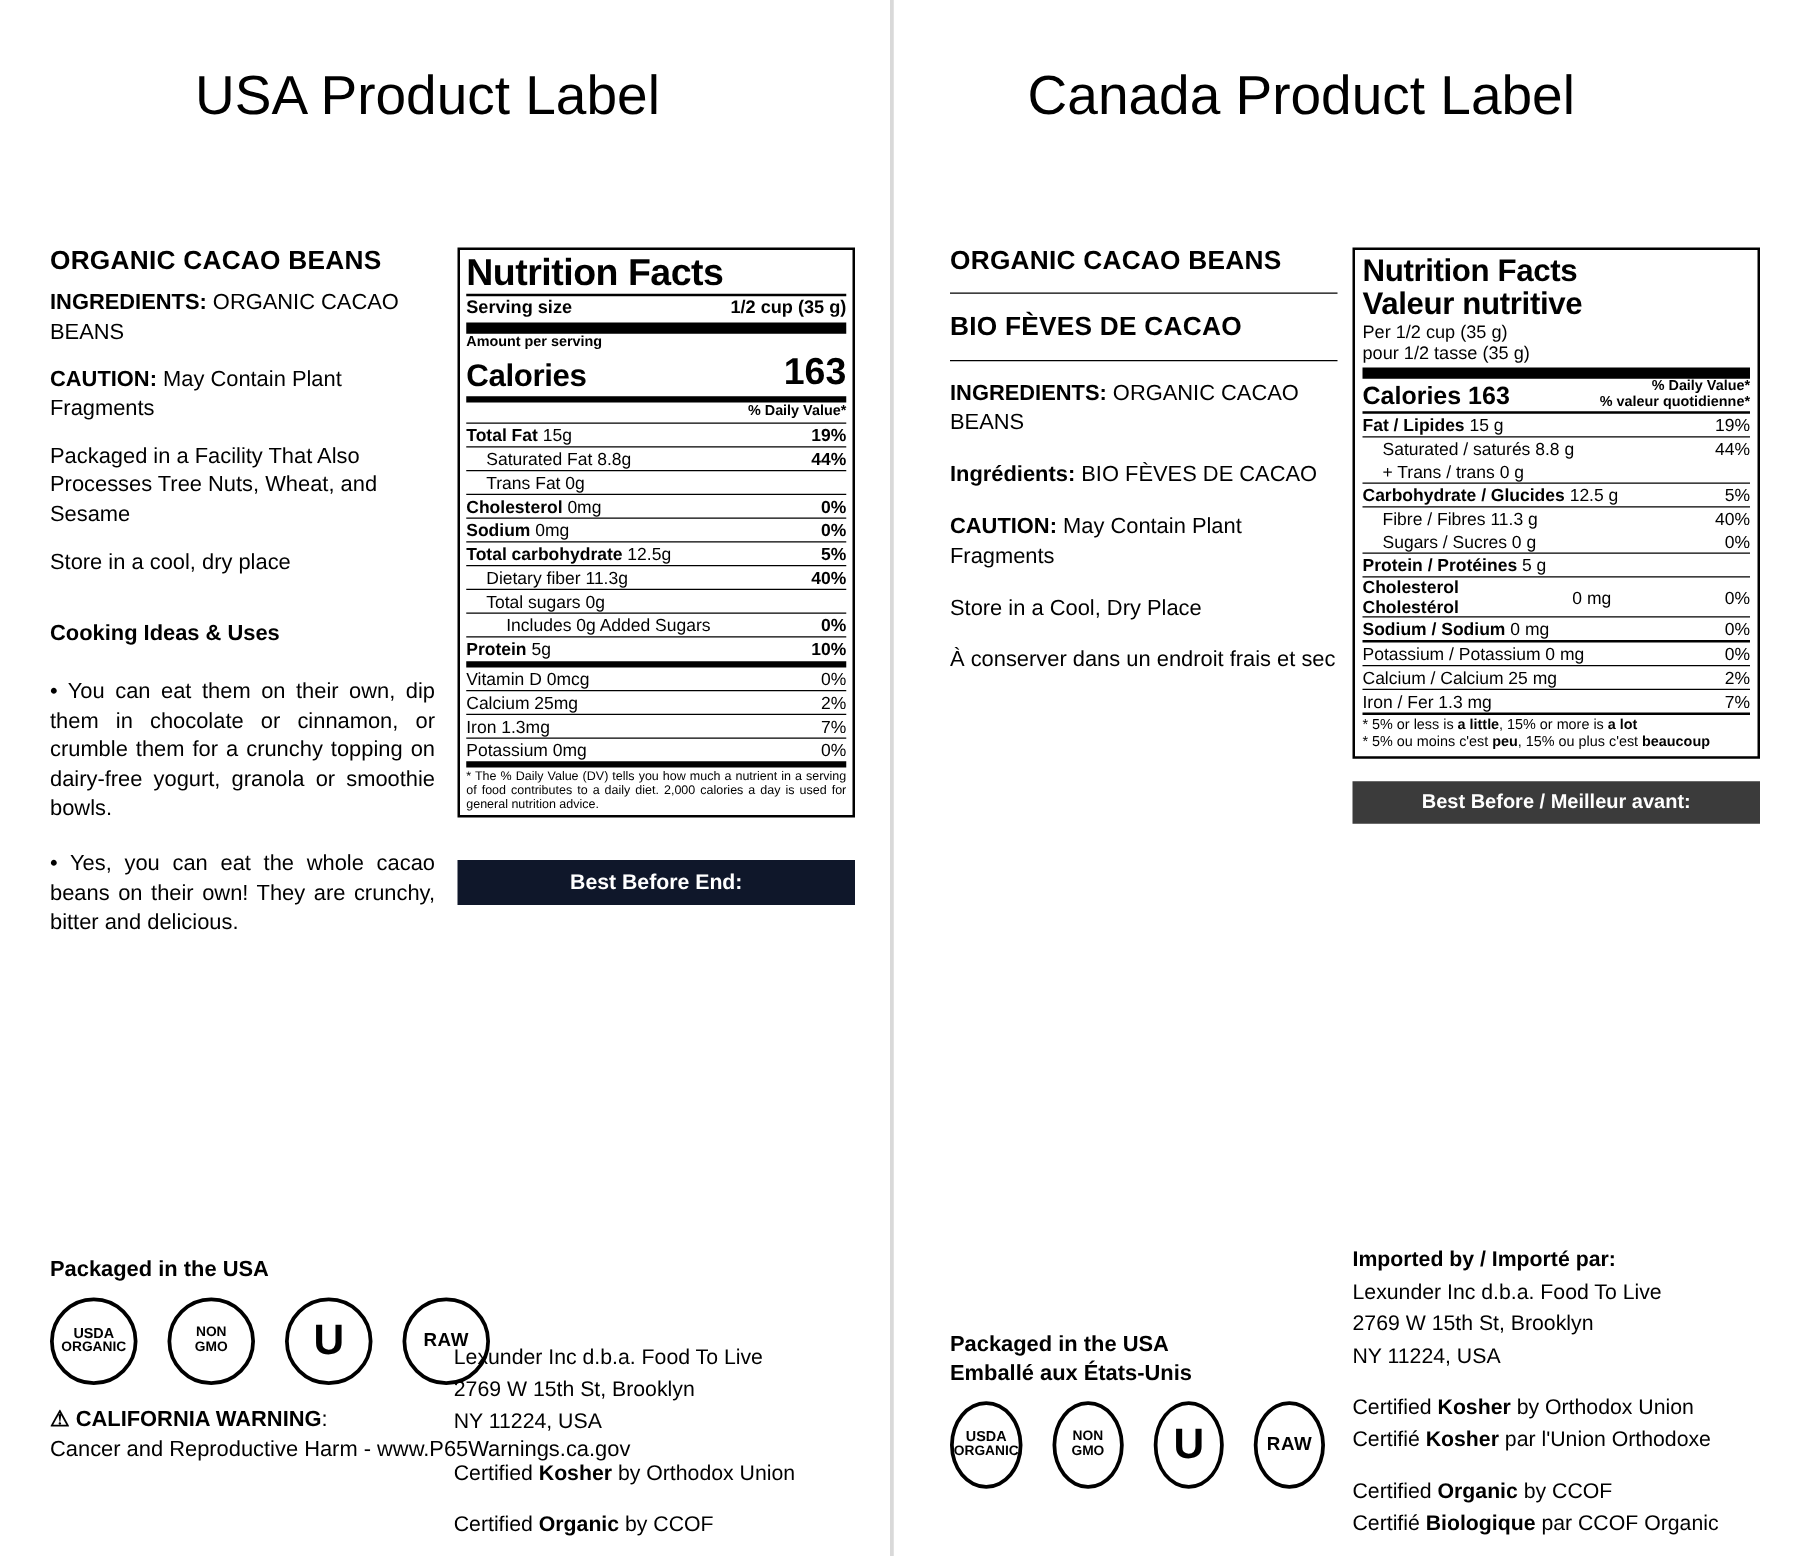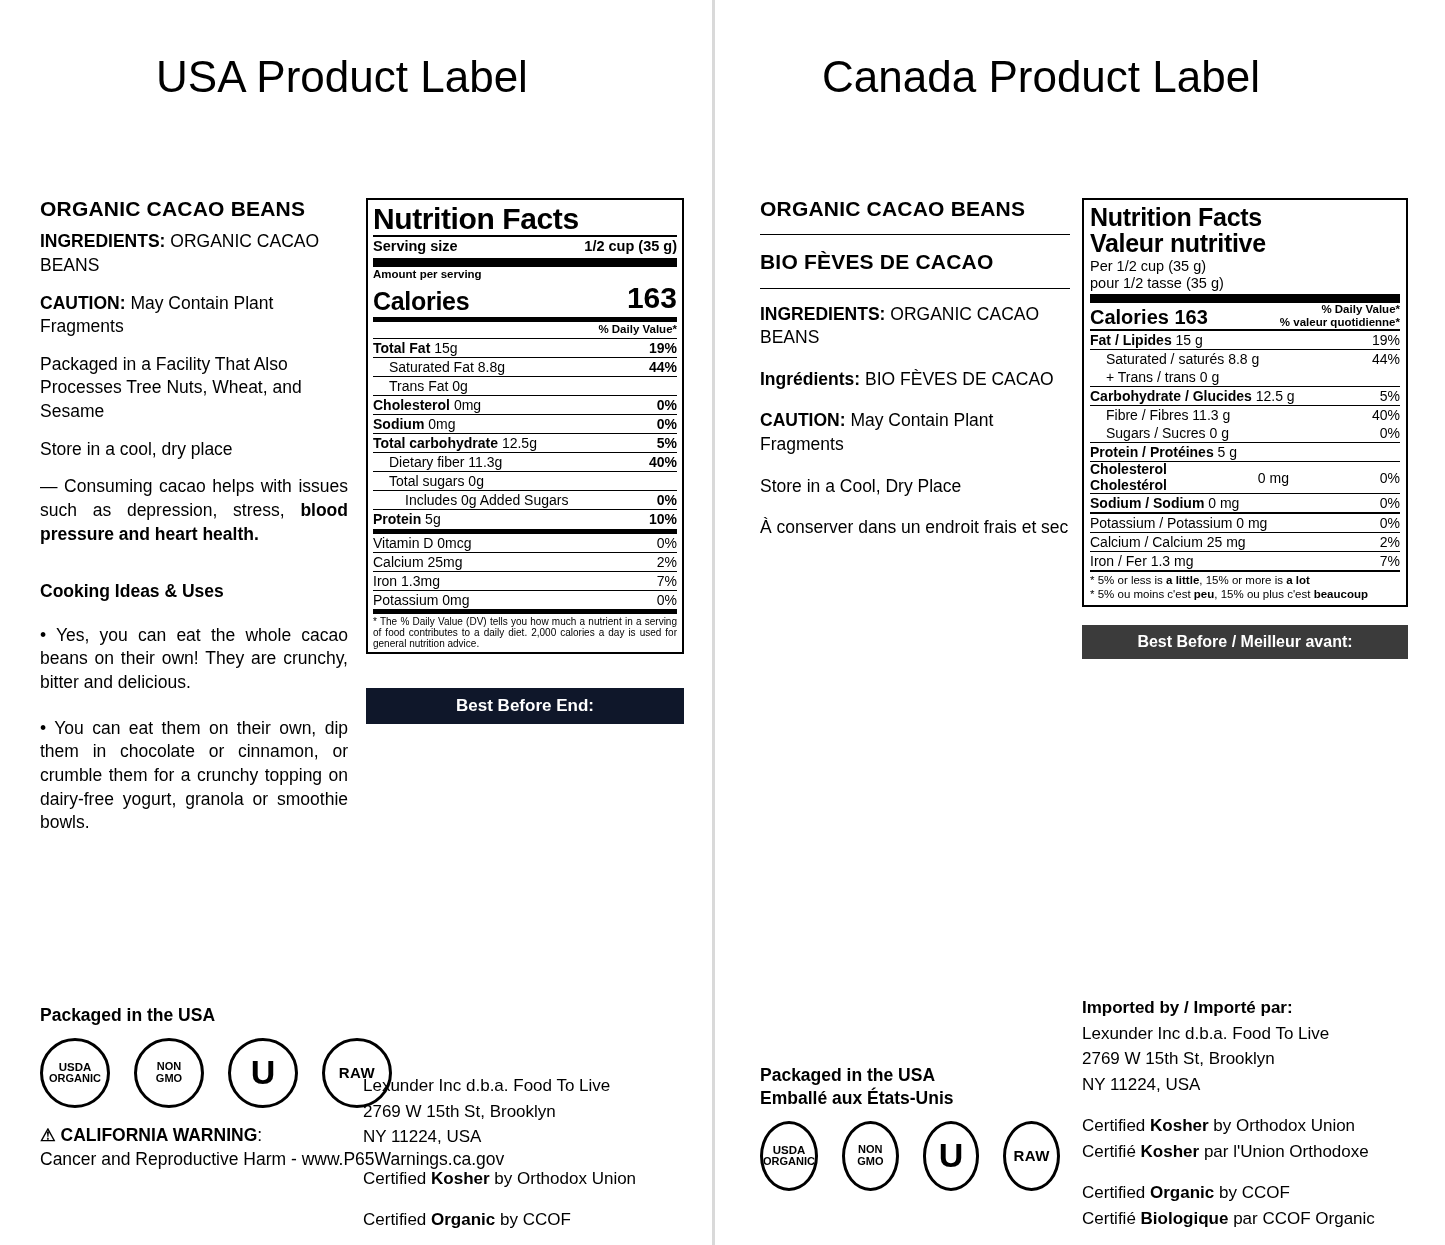--- a/index.html
+++ b/index.html
@@ -254,26 +254,25 @@
       <div class="prod-name">ORGANIC CACAO BEANS</div>
 
       <p class="txt"><span class="b">INGREDIENTS:</span><span> ORGANIC CACAO BEANS</span></p>
 
       <p class="txt"><span class="b">CAUTION:</span><span> May Contain Plant Fragments</span></p>
 
       <p class="txt">Packaged in a Facility That Also Processes Tree Nuts, Wheat, and Sesame</p>
 
       <p class="txt">Store in a cool, dry place</p>
 
-      <p class="txt just"><span>— Consuming cacao helps with issues such as depression, stress, </span><span class="b">blood pressure and heart health.</span></p>
 
       <p class="txt b" style="margin-top:34px;">Cooking Ideas &amp; Uses</p>
 
+      <p class="txt just" style="margin-top:22px;">• You can eat them on their own, dip them in chocolate or cinnamon, or crumble them for a crunchy topping on dairy-free yogurt, granola or smoothie bowls.</p>
       <p class="txt just" style="margin-top:20px;">• Yes, you can eat the whole cacao beans on their own! They are crunchy, bitter and delicious.</p>
-      <p class="txt just" style="margin-top:22px;">• You can eat them on their own, dip them in chocolate or cinnamon, or crumble them for a crunchy topping on dairy-free yogurt, granola or smoothie bowls.</p>
     </div>
 
     <div class="usa-nf">
       <div class="nf">
         <div class="nf-title">Nutrition Facts</div>
         <div class="rule-med"></div>
         <div class="nf-row serv">
           <span class="l">Serving size</span>
           <span class="r">1/2 cup (35 g)</span>
         </div>

